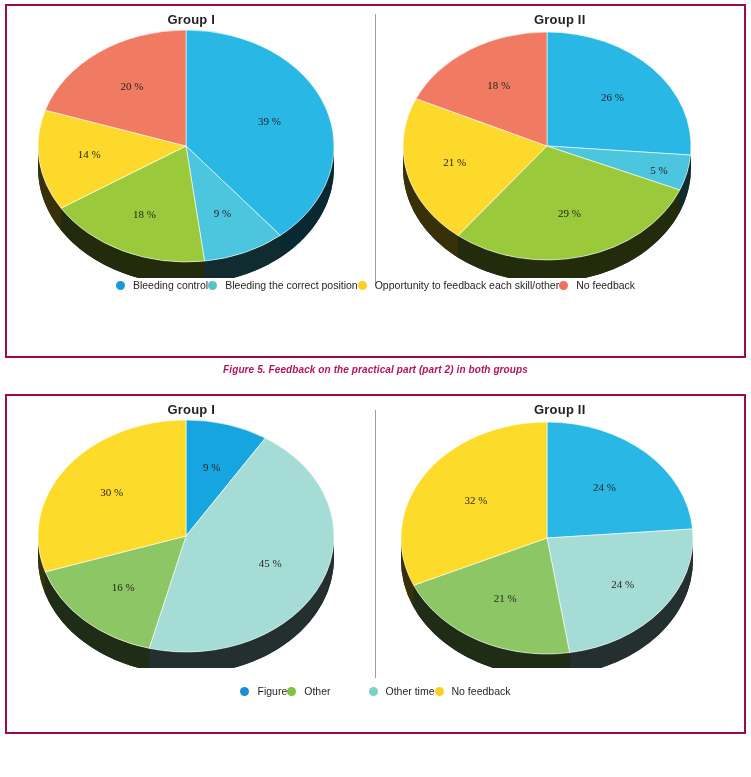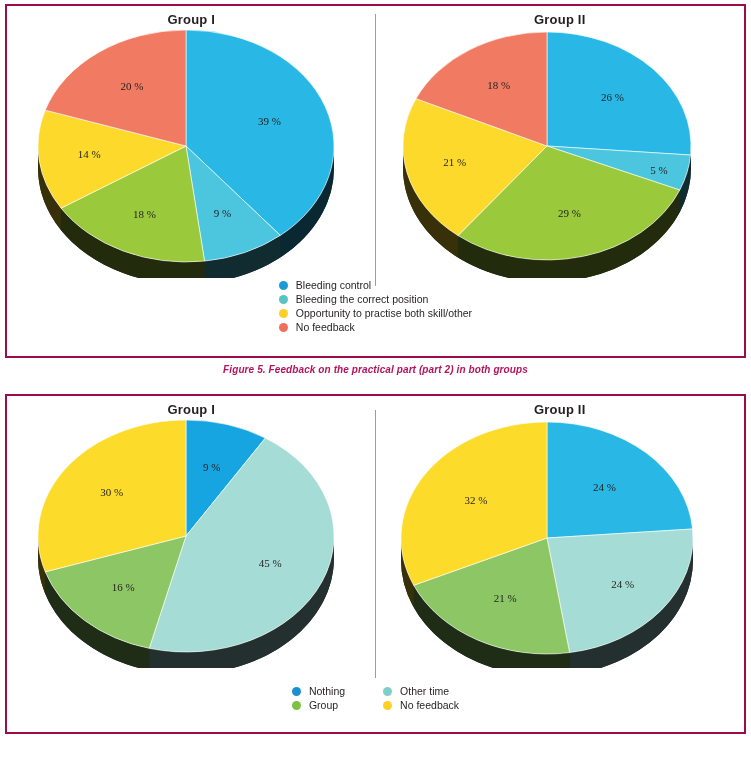--- a/index.html
+++ b/index.html
@@ -54,21 +54,21 @@
     dominant-baseline:middle;
   }
 
   .legend{
     position:absolute;
     left:0;width:100%;
     display:flex;flex-direction:column;align-items:center;
   }
   .legend-inner{display:flex;flex-direction:column;}
   .legend-grid{display:flex;flex-direction:row;gap:38px;}
-  .legend-col{display:flex;flex-direction:column;}
+  .legend-col{display:flex;}
   .legend-item{
     display:flex;flex-direction:row;align-items:center;
     height:14px;
   }
   .legend-dot{
     width:9px;height:9px;border-radius:50%;
     flex:0 0 auto;margin-right:8px;
   }
   .legend-label{
     font-size:10.5px;color:#231f20;white-space:nowrap;line-height:14px;
@@ -158,21 +158,21 @@
                 <div class="legend-item">
                   <span class="legend-dot" style="background: rgb(27, 154, 214);"></span>
                   <span class="legend-label">Bleeding control</span>
                 </div>
                 <div class="legend-item">
                   <span class="legend-dot" style="background: rgb(87, 196, 196);"></span>
                   <span class="legend-label">Bleeding the correct position</span>
                 </div>
                 <div class="legend-item">
                   <span class="legend-dot" style="background: rgb(253, 208, 35);"></span>
-                  <span class="legend-label">Opportunity to practise both skill/other</span>
+                  <span class="legend-label">Opportunity to feedback each skill/other</span>
                 </div>
                 <div class="legend-item">
                   <span class="legend-dot" style="background: rgb(240, 112, 91);"></span>
                   <span class="legend-label">No feedback</span>
                 </div>
               </div>
             </div>
           </div>
         </div>
     </div>
@@ -233,25 +233,25 @@
             </div>
         </div>
         <div class="divider" style="left:368px;top:14px;height:268px;"></div>
       </div>
       <div class="legend" id="fig6-legend" style="top:288px;">
           <div class="legend-inner">
             <div class="legend-grid">
               <div class="legend-col">
                 <div class="legend-item">
                   <span class="legend-dot" style="background: rgb(27, 143, 208);"></span>
-                  <span class="legend-label">Nothing</span>
+                  <span class="legend-label">Figure</span>
                 </div>
                 <div class="legend-item">
                   <span class="legend-dot" style="background: rgb(125, 194, 66);"></span>
-                  <span class="legend-label">Group</span>
+                  <span class="legend-label">Other</span>
                 </div>
               </div>
               <div class="legend-col">
                 <div class="legend-item">
                   <span class="legend-dot" style="background: rgb(127, 207, 200);"></span>
                   <span class="legend-label">Other time</span>
                 </div>
                 <div class="legend-item">
                   <span class="legend-dot" style="background: rgb(253, 208, 35);"></span>
                   <span class="legend-label">No feedback</span>

